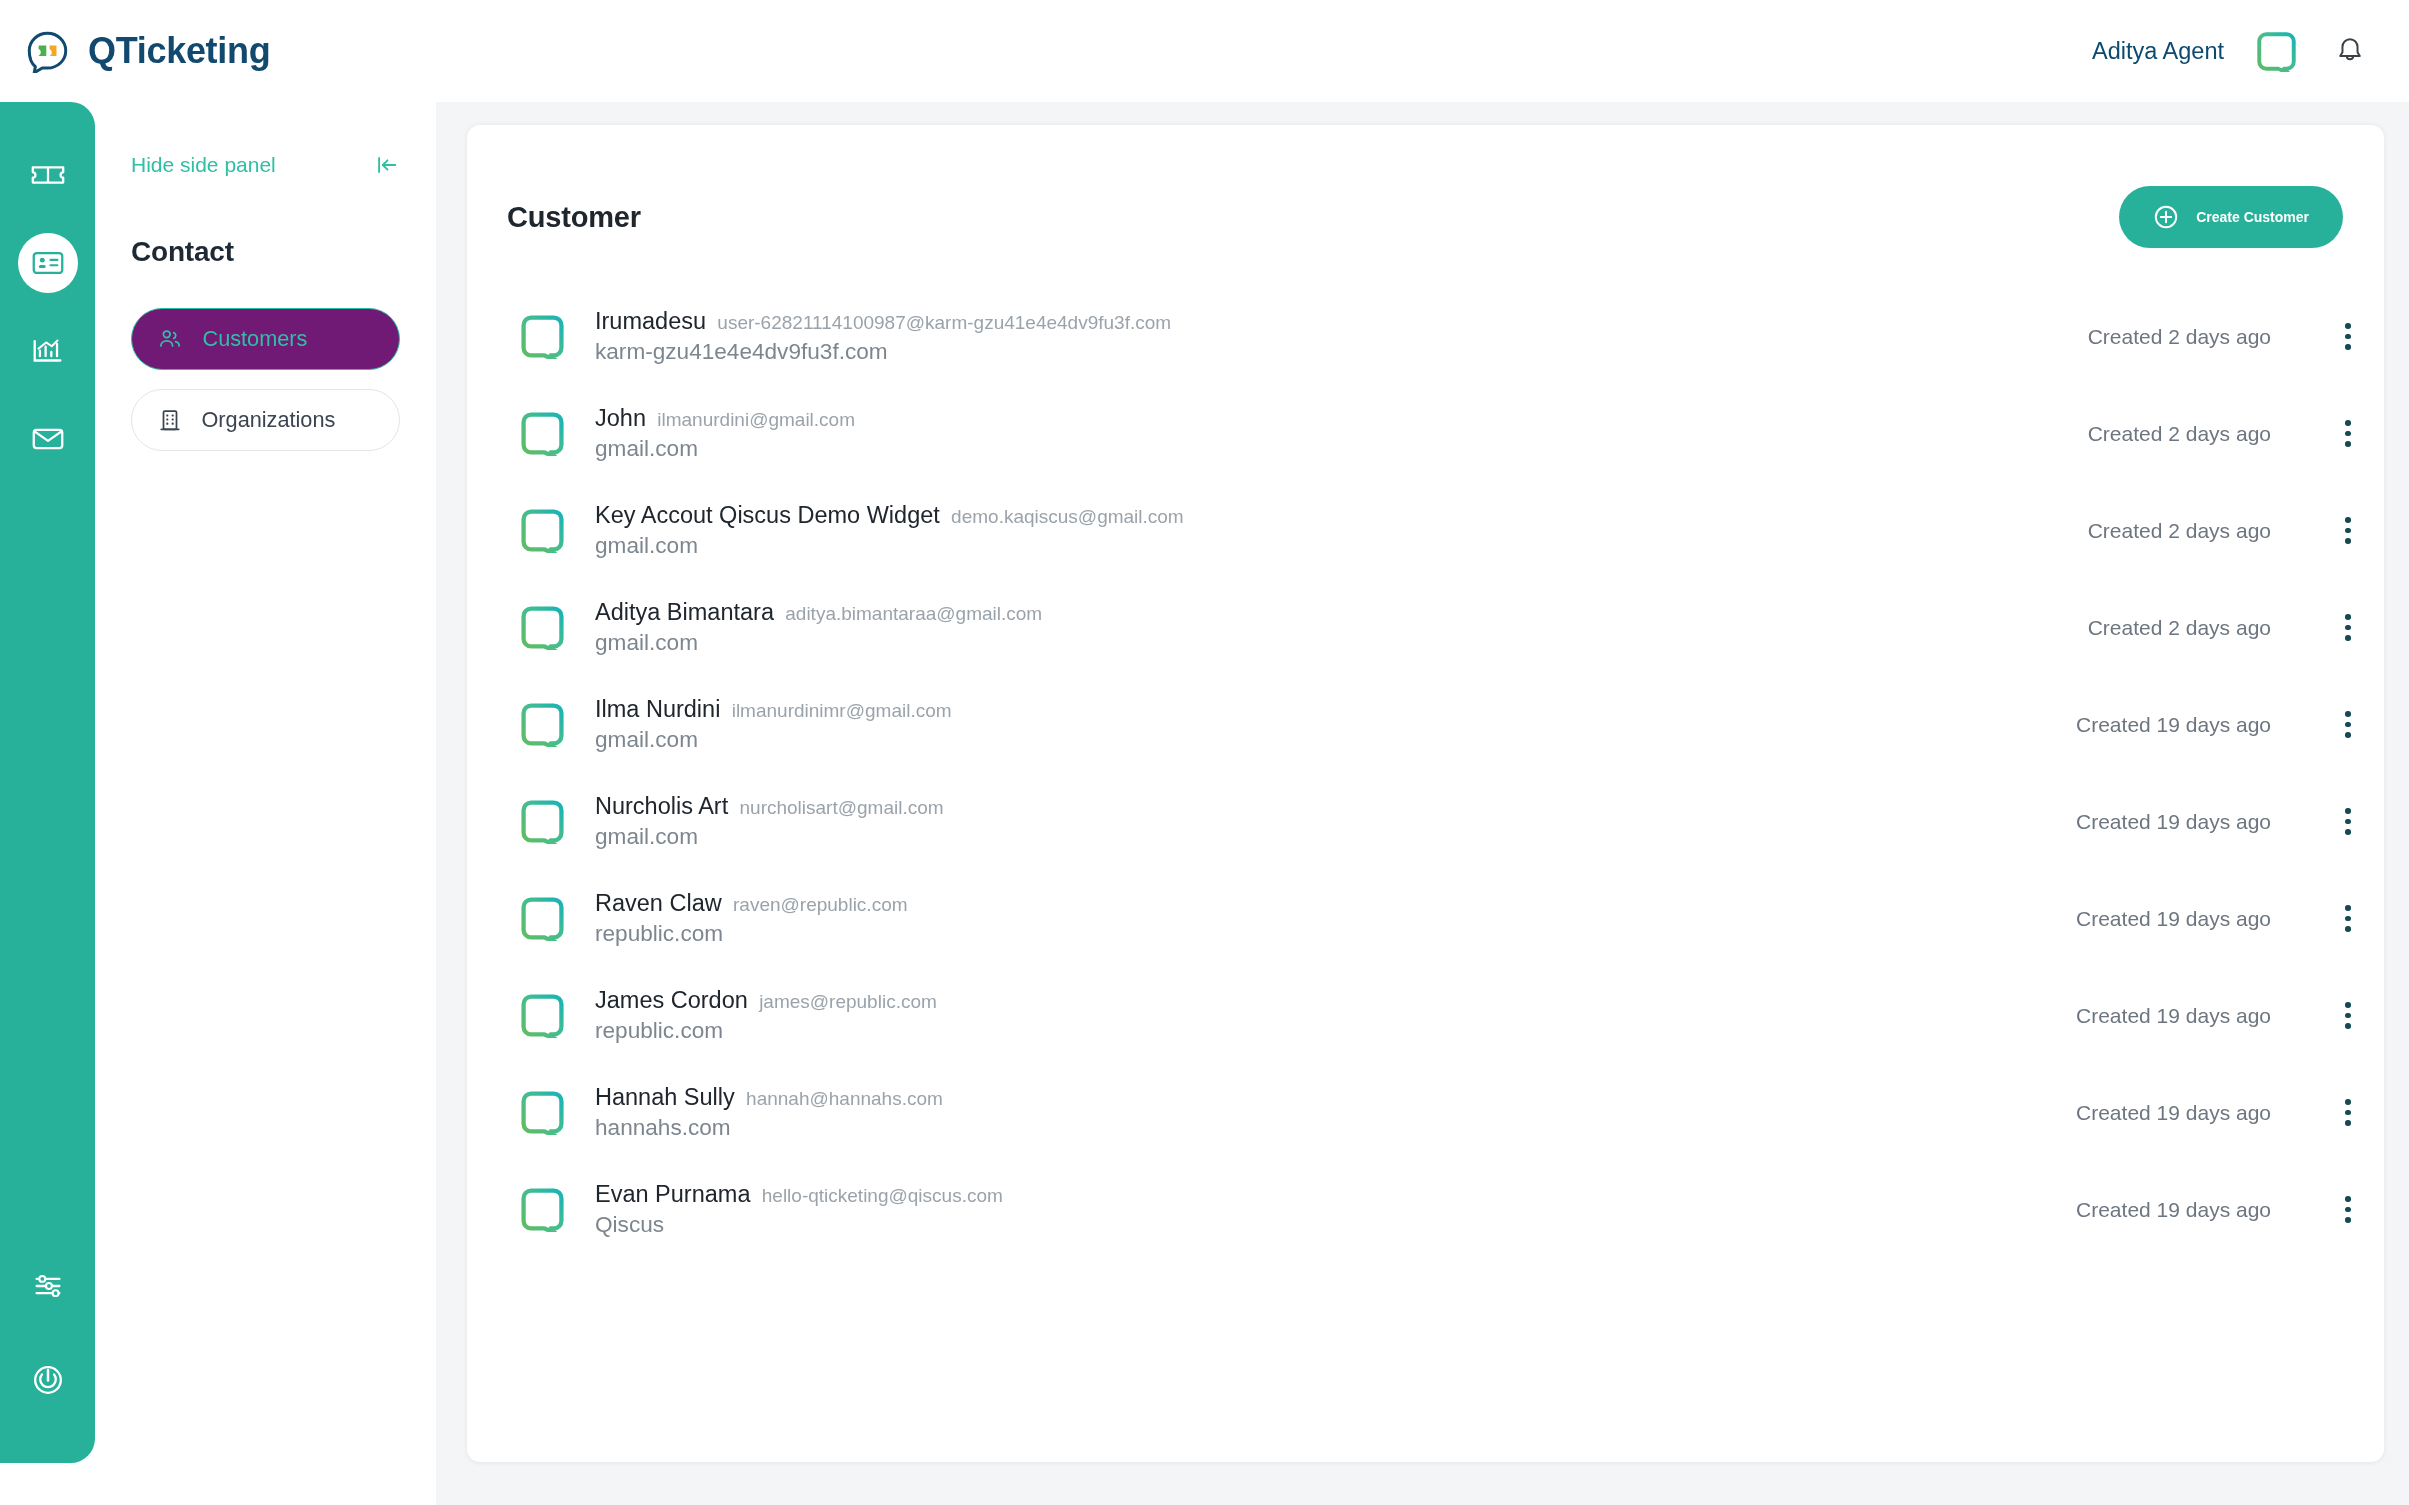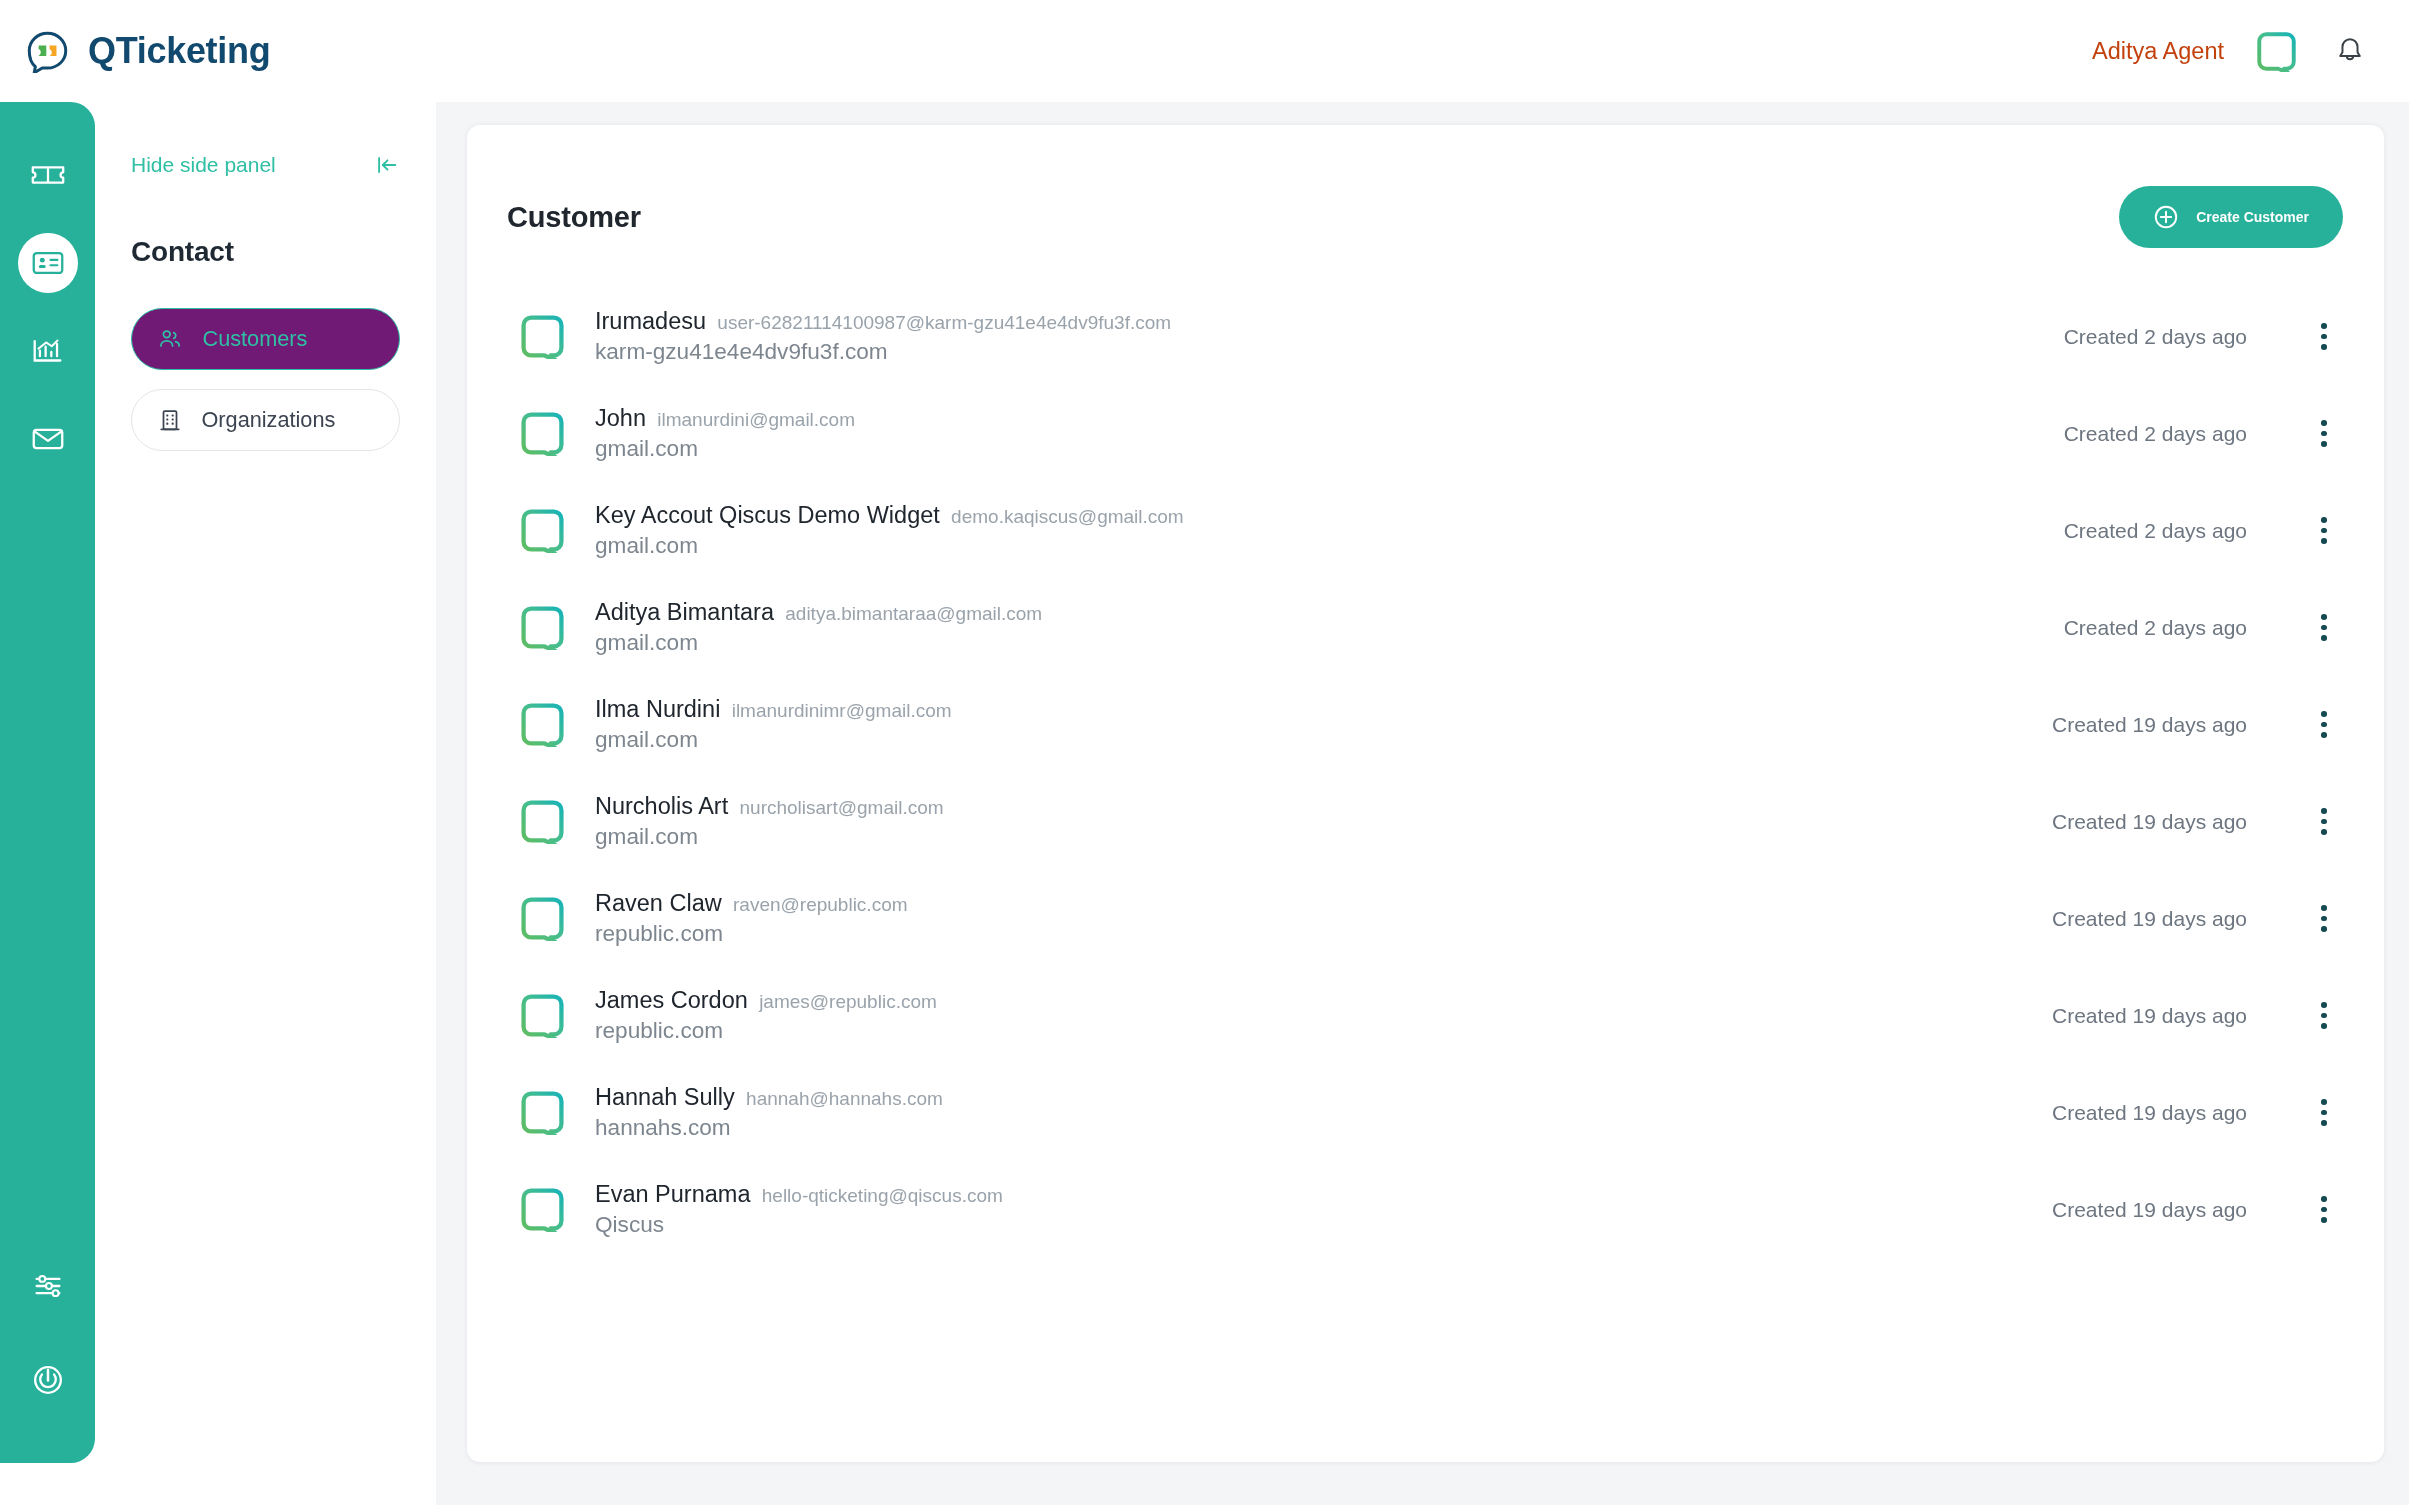--- a/index.html
+++ b/index.html
@@ -30,21 +30,21 @@
   .brand-name {
     font-size: 36px;
     font-weight: bold;
     color: #11496f;
     letter-spacing: -0.3px;
   }
 
   .topbar-right { display: flex; align-items: center; gap: 32px; }
   .agent-name {
     font-size: 23.5px;
-    color: #c2410c;
+    color: #0c4a6e;
   }
   .avatar-top { width: 41px; height: 41px; display: block; }
   .bell-btn {
     width: 41px; height: 41px;
     display: flex; align-items: center; justify-content: center;
     cursor: pointer;
   }
   .bell-btn svg { display: block; }
 
   
@@ -162,21 +162,21 @@
     cursor: pointer;
   }
   .create-btn svg { display: block; flex: none; }
 
   
   .cust-list { margin-top: 40px; }
   .cust-row {
     height: 97px;
     display: flex;
     align-items: center;
-    padding: 0 41px 0 53px;
+    padding: 0 17px 0 53px;
     cursor: pointer;
   }
   .cust-avatar { width: 45px; height: 45px; flex: none; display:block; }
   .cust-info { margin-left: 30px; flex: 1 1 auto; min-width: 0; }
   .cust-line1 { display: flex; align-items: baseline; gap: 11.3px; white-space: nowrap; }
   .cust-name {
     font-size: 23.5px;
     color: #20262e;
   }
   .cust-email {

